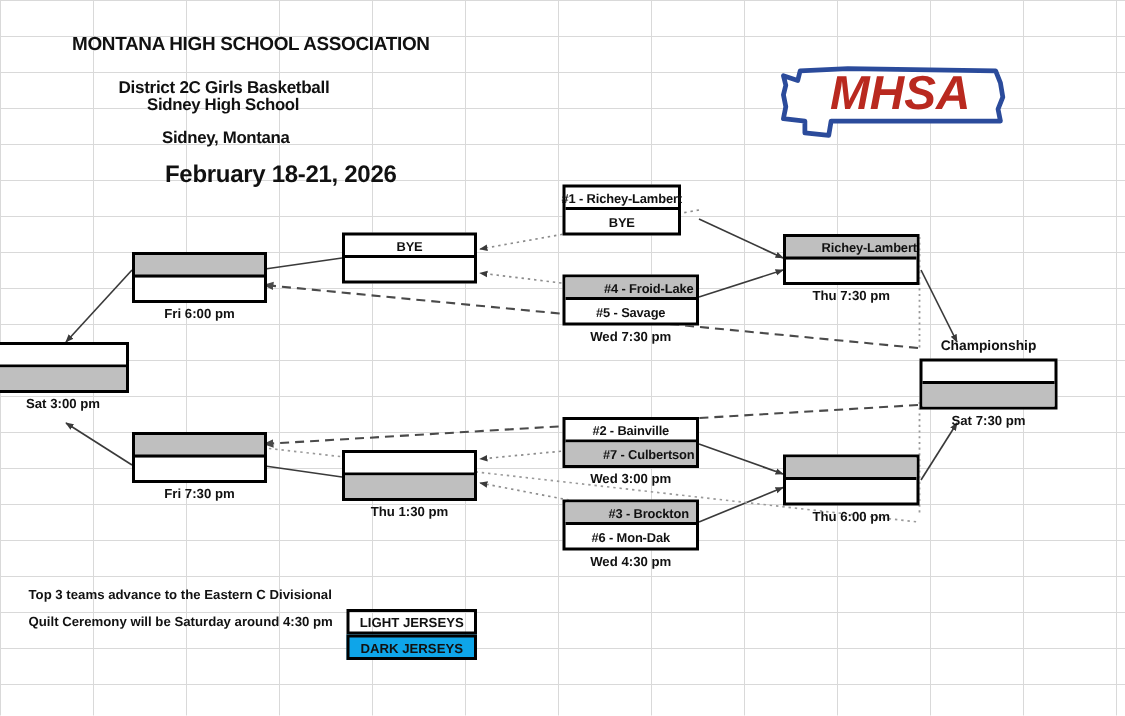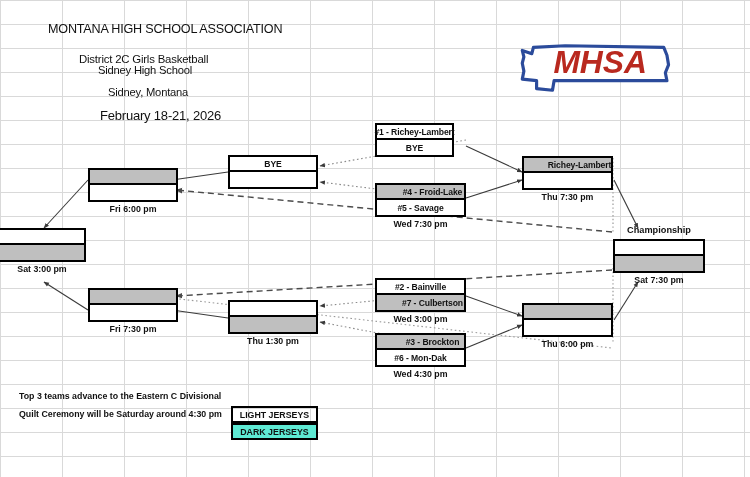--- a/index.html
+++ b/index.html
@@ -13,21 +13,21 @@
     position:absolute;left:0;top:0;width:750px;height:477px;
     background-color:#ffffff;
     background-image:
       repeating-linear-gradient(to right, #d9d9d9 0 1px, transparent 1px 100%),
       repeating-linear-gradient(to bottom, #d9d9d9 0 1px, transparent 1px 100%);
     background-size:62px 24px, 62px 24px;
   }
   #overlay{position:absolute;left:0;top:0;width:750px;height:477px;}
   .hdr{
     position:absolute;
-    font-weight:normal;
+    font-weight:bold;
     color:#111;
     white-space:nowrap;
     letter-spacing:-0.2px;
   }
   
   .box{
     position:absolute;
     border:2.2px solid #000;
     box-sizing:border-box;
     background:#fff;
@@ -55,21 +55,21 @@
   .legtext{
     position:absolute;font-size:8.8px;font-weight:bold;color:#111;
     white-space:nowrap;
   }
   .legbox{
     position:absolute;
     border:2.2px solid #000;box-sizing:border-box;
     display:flex;align-items:center;justify-content:center;
     font-size:8.8px;font-weight:bold;color:#111;white-space:nowrap;margin-top:18px;
   }
-  .legbox.shade{background:#5eead4;}
+  .legbox.shade{background:#0ea5e9;}
   
   #logo{position:absolute;left:517px;top:33px;width:160px;height:62px;}
 </style>
 </head>
 <body>
 
 <div id="sheet"></div>
 
 <svg id="overlay" viewBox="0 0 750 477" xmlns="http://www.w3.org/2000/svg">
   <defs>
@@ -108,21 +108,21 @@
   <path d="M88,180 L44,228" stroke="#3a3a3a" stroke-width="1.1" fill="none" marker-end="url(#ar)"></path>
   <path d="M88,310 L44,282" stroke="#3a3a3a" stroke-width="1.1" fill="none" marker-end="url(#ar)"></path>
 
   <path d="M100,290 L612,348" stroke="#9a9a9a" stroke-width="1.1" fill="none" stroke-dasharray="1.6 2.6"></path>
 </svg>
 
 <div class="hdr" style="left:48px;top:22px;font-size:12.6px;">MONTANA HIGH SCHOOL ASSOCIATION</div>
 <div class="hdr" style="left:79px;top:53px;font-size:11.4px;">District 2C Girls Basketball</div>
 <div class="hdr" style="left:98px;top:64px;font-size:11.2px;">Sidney High School</div>
 <div class="hdr" style="left:108px;top:86px;font-size:11.2px;">Sidney, Montana</div>
-<div class="hdr" style="left:100px;top:108px;font-size:13px;">February 18-21, 2026</div>
+<div class="hdr" style="left:110px;top:108px;font-size:16px;">February 18-21, 2026</div>
 
 <svg id="logo" viewBox="0 0 200 78" xmlns="http://www.w3.org/2000/svg">
   <path d="M18,26 L6,22 L8,30 L6,38 L8,48 L6,58 L24,60 L24,70 L44,72 L46,60 L188,60
            L186,50 L190,40 L188,28 L184,18 L60,16 L20,18 Z" fill="#ffffff" stroke="#2b4b9b" stroke-width="4" stroke-linejoin="round"></path>
   <text x="104" y="50" text-anchor="middle" font-family="'Liberation Sans', sans-serif" font-size="40" font-weight="bold" font-style="italic" fill="#b9291f" stroke="#ffffff" stroke-width="1.5" paint-order="stroke">MHSA</text>
 </svg>
 
 <div class="box" style="left:375px;top:123px;width:79px;height:34px;">
   <div class="slot top">#1 - Richey-Lambert</div>
   <div class="slot">BYE</div>

